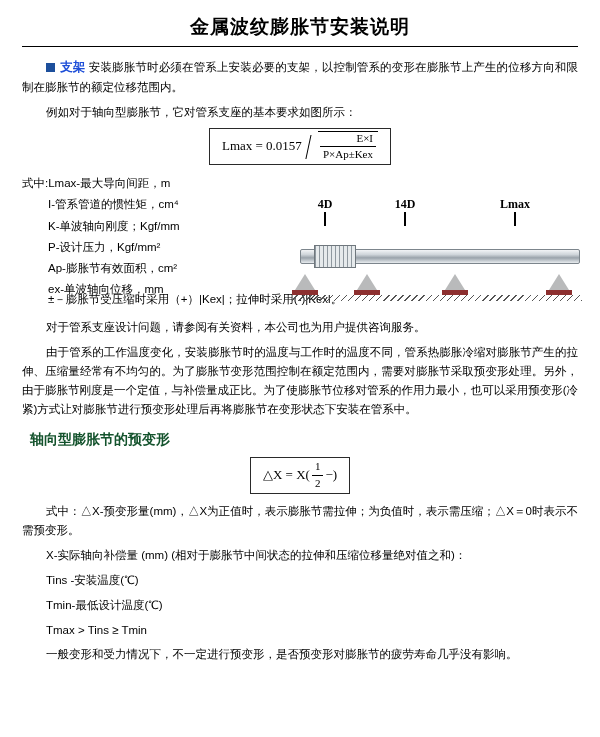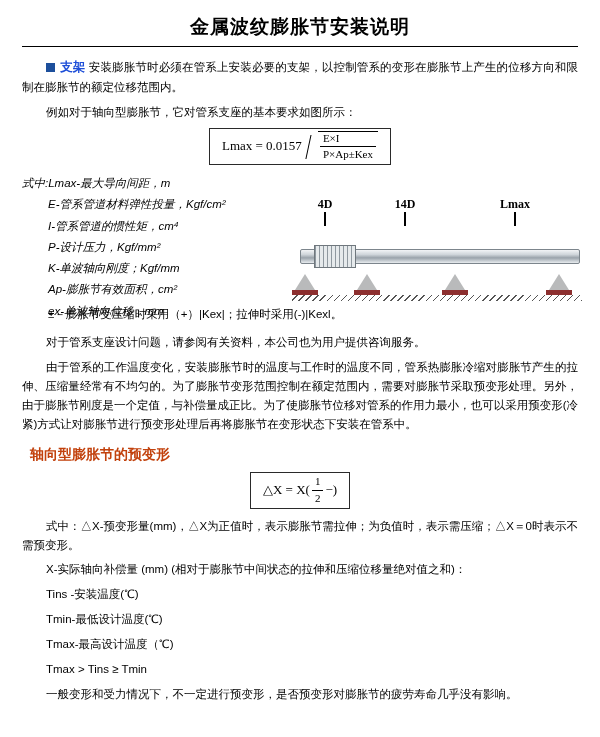--- a/index.html
+++ b/index.html
@@ -55,21 +55,21 @@
     color: #1d4ed8;
     font-weight: bold;
     font-size: 12.5px;
   }
   .section-heading {
     margin: 10px 0 4px 0;
     font-size: 11.5px;
     line-height: 1.6;
   }
   .sub-head {
-    color: #c2410c;
+    color: #14532d;
     font-weight: bold;
     font-size: 14px;
     margin: 12px 0 8px 8px;
   }
   .formula-box {
     margin: 4px auto 8px auto;
     border: 1px solid #2a2a2a;
     display: table;
     padding: 2px 12px;
     font-family: "Liberation Serif", serif;
@@ -95,21 +95,21 @@
     position: absolute;
     left: 2px;
     top: 4px;
     bottom: 4px;
     width: 7px;
     border-left: 1px solid #000;
     transform: skewX(-12deg);
   }
   .frac {
     display: inline-block;
-    text-align: left;
+    text-align: right;
     vertical-align: middle;
     font-size: 11px;
     line-height: 1.25;
     border-top: 1px solid #000;
     padding: 0 2px;
   }
   .frac .num {
     display: block;
     border-bottom: 1px solid #000;
     padding: 0 3px 1px 3px;
@@ -131,21 +131,20 @@
   .legend .l0 { margin-left: 0px; }
   .legend .l1 { margin-left: 26px; }
   .mid-row {
     display: flex;
     align-items: flex-start;
     margin-top: 4px;
   }
   .mid-left {
     width: 268px;
     flex: 0 0 268px;
-    font-style: italic;
   }
   .mid-right {
     flex: 1;
     padding-top: 24px;
   }
   
   .drawing {
     position: relative;
     width: 290px;
     height: 110px;
@@ -270,24 +269,23 @@
           <span class="num">E×I</span>
           <span class="den">P×Ap±Kex</span>
         </span>
       </span>
     </div>
   </div>
 
   <div class="mid-row">
     <div class="mid-left legend">
       <div class="l0">式中:Lmax-最大导向间距，m</div>
-      <div class="l1">E-管系管道材料弹性投量，Kgf/cm²</div>
       <div class="l1">I-管系管道的惯性矩，cm⁴</div>
+      <div class="l1">K-单波轴向刚度；Kgf/mm</div>
       <div class="l1">P-设计压力，Kgf/mm²</div>
-      <div class="l1">K-单波轴向刚度；Kgf/mm</div>
       <div class="l1">Ap-膨胀节有效面积，cm²</div>
       <div class="l1">ex-单波轴向位移，mm</div>
     </div>
 
     <div class="mid-right">
       <div class="drawing">
         <div class="dim-row">
           <div class="dim" style="left:4px; width:58px;">
             <span class="lbl">4D</span>
             <span class="bar"></span>
@@ -346,17 +344,16 @@
       </span>
       <span class="fml">−</span>
       <span class="fml">)</span>
     </div>
   </div>
 
   <p class="note-ind">式中：△X-预变形量(mm)，△X为正值时，表示膨胀节需拉伸；为负值时，表示需压缩；△X＝0时表示不需预变形。</p>
   <p style="margin-left:24px;">X-实际轴向补偿量 (mm) (相对于膨胀节中间状态的拉伸和压缩位移量绝对值之和)：</p>
   <p style="margin-left:24px;">Tins -安装温度(℃)</p>
   <p style="margin-left:24px;">Tmin-最低设计温度(℃)</p>
-  <p style="margin-left:24px;">Tmax-最高设计温度（℃)</p>
   <p style="margin-left:24px;">Tmax &gt; Tins ≥ Tmin</p>
   <p class="note-ind">一般变形和受力情况下，不一定进行预变形，是否预变形对膨胀节的疲劳寿命几乎没有影响。</p>
 
 </div>
 
 </body></html>

